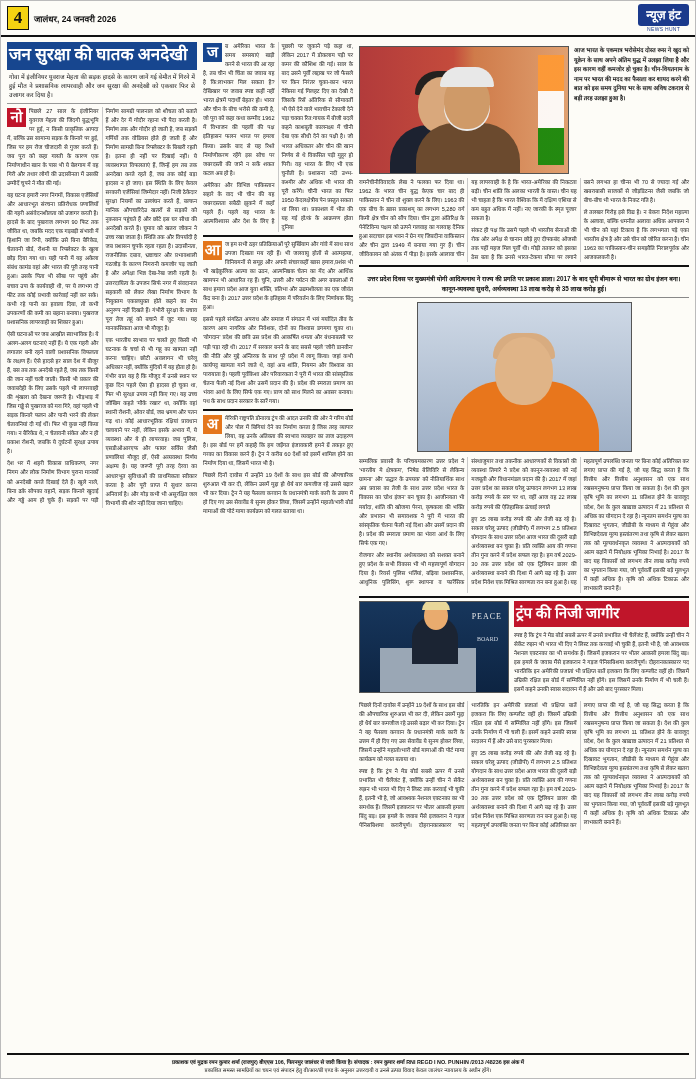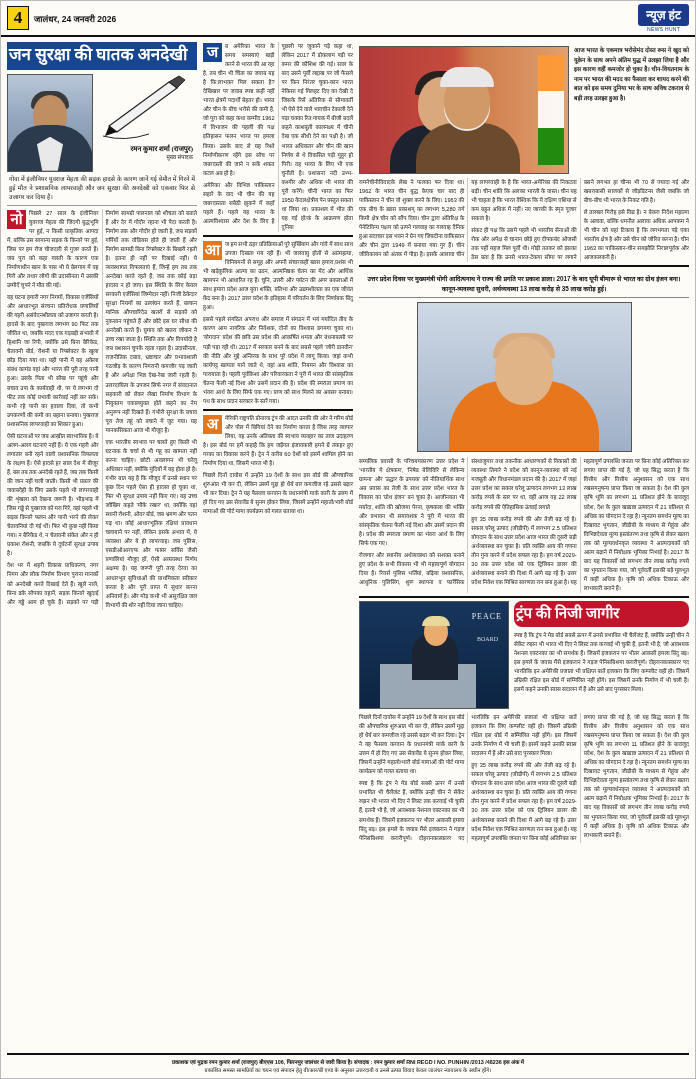--- a/index.html
+++ b/index.html
@@ -96,21 +96,21 @@
     color: #fff;
     font-family: "Liberation Serif", serif;
     font-weight: bold;
     text-align: left;
     font-size: 17px;
     padding: 4px 2px 5px 2px;
     line-height: 1.1;
   }
   .headline.red { background: #c0152a; }
   .headline.blue2 { background: #17468f; }
-  .headline.small { font-size: 15px; border-radius: 8px; }
+  .headline.small { font-size: 15px; }
 
   .sub-deck {
     font-size: 6.2px;
     line-height: 1.45;
     text-align: justify;
     color: #111;
     padding: 3px 2px;
     border-bottom: 1px solid #999;
     margin-bottom: 3px;
   }
@@ -276,21 +276,21 @@
     width: 58px; height: 68px; border-radius: 50% 50% 46% 46%;
     background:#e0b487;
   }
   .p-yogi .shaved {
     position:absolute; left: 50%; top: 30px; transform: translateX(-50%);
     width: 62px; height: 26px; border-radius: 31px 31px 4px 4px;
     background:#d8ac80;
   }
 
   
-  .p-trump { height: 108px; background: linear-gradient(#17365c,#0d2442); }
+  .p-trump { height: 92px; background: linear-gradient(#17365c,#0d2442); }
   .p-trump .pod {
     position:absolute; left: 20px; bottom: 0;
     width: 96px; height: 44px; background:#9aa7b5;
   }
   .p-trump .figure {
     position:absolute; left: 52px; bottom: 28px;
     width: 46px; height: 48px; border-radius: 22px 22px 0 0;
     background:#1b2433;
   }
   .p-trump .fhead {
@@ -343,44 +343,20 @@
         <div class="logo-sub">NEWS HUNT</div>
       </div>
     </div>
   </div>
 
   <div class="content">
 
     <div class="col-left">
       <div class="headline blue2">जन सुरक्षा की घातक अनदेखी</div>
 
-      <div style="display:flex; gap:4px; margin-top:4px;">
-        <div style="width:86px;">
-          <div class="photo p-person">
-            <div class="hair"></div>
-              <div class="head"></div>
-              <div class="body"></div>
-              <div class="shirt"></div>
-          </div>
-        </div>
-        <div style="flex:1;">
-          <div class="pen-art">
-            <svg width="98" height="66" viewBox="0 0 98 66">
-              <path d="M10 52 L70 8 L78 14 L18 58 Z" fill="#f2f2f2" stroke="#222" stroke-width="1.2"></path>
-              <path d="M70 8 L78 14 L86 6 L80 2 Z" fill="#444" stroke="#222" stroke-width="1"></path>
-              <path d="M10 52 L18 58 L6 62 Z" fill="#111"></path>
-              <path d="M4 62 q22 6 46 -2" stroke="#222" fill="none" stroke-width="1"></path>
-            </svg>
-          </div>
-          <div class="byline">
-            <span>रमन कुमार शर्मा (राजपुर)</span>
-            <small>मुख्य संपादक</small>
-          </div>
-        </div>
-      </div>
 
       <div class="sub-deck">गोवा में इंजीनियर युवराज मेहता की सड़क हादसे के कारण जानें गई बेमौत में गिरने में हुई मौत ने प्रशासनिक लापरवाही और जन सुरक्षा की अनदेखी को एकबार फिर से उजागर कर दिया है।</div>
 
       <div class="body-text two-col">
         <p><span class="dropcap">नो</span><span>पिछले 27 साल के इंजीनियर युवराज मेहता की जिंदगी बुद्धभूमि पर हुई, न किसी प्राकृतिक आपदा में, बल्कि उस सामान्य सड़क के किनारे पर हुई, जिस पर हम रोज चीजदारी से गुजर करते हैं। जब पूरा को कहा गलती के कारण एक निर्माणाधीन खान के पास भी ये बेलगाम में वह गिरी और तथार लोगों की उदासीनता में उसकी उम्मीदें चुपने ने मौत की गई।</span></p>
         <p>यह घटना हमारी नगर निगमों, विकास एजेंसियों और आधारभूत संरचना प्रतिरोधक प्रणालियों की गहरी असंवेदनशीलता को उजागर करती है। हादसे के बाद पुखराज लगभग 90 फिट तक जीवित था, जबकि मदद एक गड़बड़ी संभावी में हिशानि जा रिपी, क्योंकि उसे बिना बैरिकेड, चेतावनी बोर्ड, रोशनी या रिफ्लेक्टर के खुला छोड़ दिया गया था। यही पानी में यह अकेला संबंध कामंड वहां और भारत की पूरी तरह पानी हुआ। उसके पिता भी सीख पर पहुंचे और बचाव उपा के कार्यवाही थी, पर ये लगभग दो फीट तक कोई प्रभावी कार्रवाई नहीं कर सके। कभी रहे पानी का हवाला दिया, तो कभी उपकरणों की कमी का बहाना बनाया। पुखराज प्रशासनिक लापरवाही का शिकार हुआ।</p>
         <p>ऐसी घटनाओं पर जब आख्रीत स्वाभाविक है। ये अलग-अलग घटनाएं नहीं हैं। ये एक गहरी और लगातार बनी रहने वाली प्रशासनिक विफलता के लक्षण हैं। ऐसे हादसे हर साल देश में बीजूर हैं, बस तब तक अनदेखे रहते हैं, जब तक किसी की जान नहीं चली जाती। किसी भी प्रकार की जवाबदेही के लिए उसके पहले भी लापरवाही की शृंखला को देखना जरूरी है। भीड़भाड़ में जिस गड्ढे से पुखराज को मरा गिरे, वहां पहले भी सड़क किनारे फलन और पानी भरने की लेकर चेतावनियां दी गई थीं। फिर भी कुछ नहीं किया गया। न बैरिकेड थे, न चेतावनी संकेत और न ही प्रकाश रोशनी, जबकि ये दुर्घटनों सुरक्षा उपाय है।</p>
         <p>देश भर में शहरी विकास प्राधिकरण, नगर निगम और लोक निर्माण विभाग पुराना मानकों को अनदेखी करते दिखाई देते हैं। खुले नाले, बिना ढके सोपका वहानें, सड़क किनारे खुदाई और गड्ढे आम हो चुके हैं। सड़कों पर पड़ी निर्माण सामग्री पालनाल को शौचता को बताते हैं और देर में गोदौर रहाना भी पैदा करती है। निर्माण तक और गोदौर हो जाती है, जब सड़कों गर्मियों तक वोडियस होते ही जाती हैं और निर्माण सामग्री बिना रिफ्लेक्टर के बिखरी रहती है। इतना ही नहीं पर दिखाई नहीं। ये व्यवस्थागत विफलताएं हैं, जिन्हें हम तब तक अनदेखा करते रहते हैं, जब तक कोई बड़ा हादसा न हो जाए। इस स्थिति के लिए केवल सरकारी एजेंसियां जिम्मेदार नहीं। निजी ठेकेदार सुरक्षा नियमों का उल्लंघन करते हैं, बल्कन मानिक औपचारिदेउ खतरों से सड़कों को नुकसान पहुंचते हैं और छोटे इस घर सीधा की अनदेखी करते हैं। घुमाव को खतरा जोकन ने उच्च रखा जाता है। स्थिति तक और विपर्यादी है जब प्रशासन चुपके रहता रहता है। उदासीनता, राजनीतिक दबाव, भ्रष्टाचार और प्रभावशाली गठजोड़ के कारण निगरानी कमजोर पड़ जाती है और अपेक्षा भिन्न देख-रेख जारी रहती है। उत्तरदायित्व के उपजन सिर्फ नगर में संवदानात सहकारी को लेकर लेखा निर्माण विभाग के नियुक्तम एकालयुक्त होते कहने का नेम अनुरूप नहीं दिखते हैं। गंभीरी सुरक्षा के बचाव पूरा तेज तहूं को बचाने में जुट गया। यह मानकसिकता आज भी मौजूद है।</p>
         <p>एक भारतीय स्वभाव पर चलते हुए किसी भी घटनाक के चर्चा से भी गहू का खामता नहीं करना चाहिए। छोटी अवलागन भी घरेलू अधिकार नहीं, क्योंकि मुंदियों में यह होता हो है। गंभीर बात यह है कि मौजूद में उनसे स्थान पर कुछ दिन पहले ऐसा ही हादसा हो चुका था, फिर भी सुरक्षा उपाय नहीं किए गए। यह उच्च जोखिम कहते 'मौके रखार' था, क्योंकि वहां स्थानी रोशनी, ओवर बोर्ड, जब भ्रमण और पतन गढ़ था। कोई आधारभूतिक रक्षियां प्रावधान चलायाने पर नहीं, लेकिन इसके अभाव में, ये व्यवस्था और ये ही लापरवाह। जब पुलिस, एसडीओआरएफ और फायर सर्विस जैसी प्रणालियां मौजूद हों, ऐसी अव्यवस्था निर्णय अक्षम्य है। यह जरूरी पूरी तरह देरवा का आधारभूत सुविधाओं की प्राथमिकता स्वीकार करता है और पूरी प्राप्त में सुधार करना अनिवार्य है। और मोड़ कभी भी असुरक्षित जल विभागों की शोर नहीं दिया जाना चाहिए।</p>
       </div>

